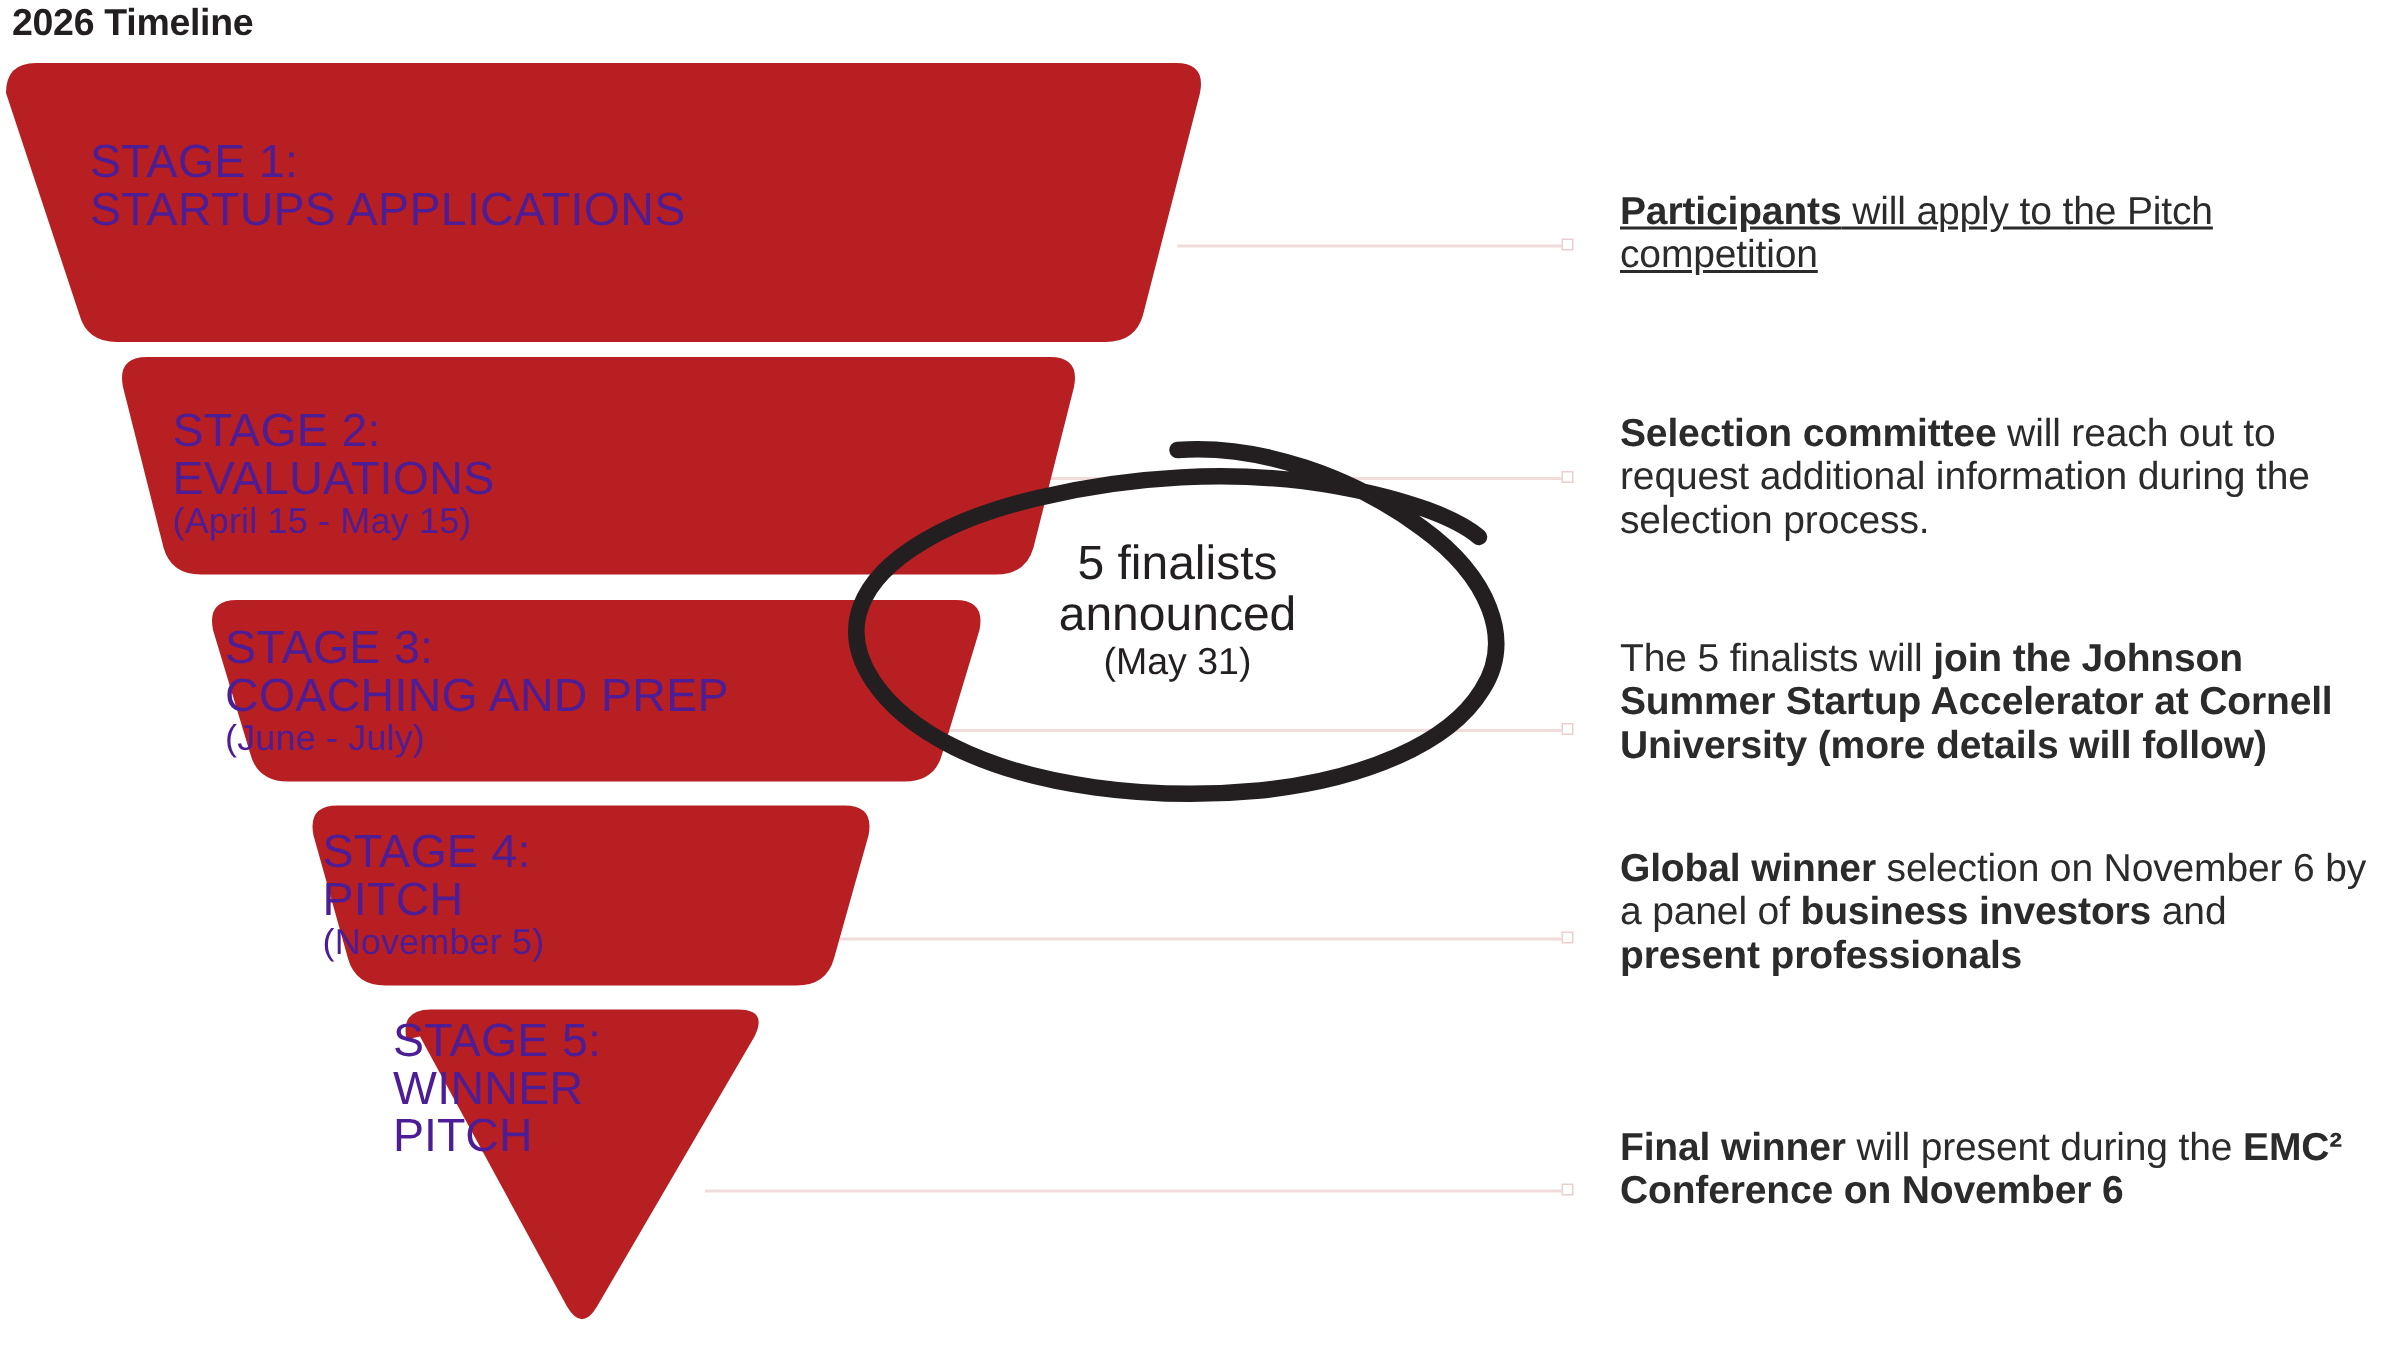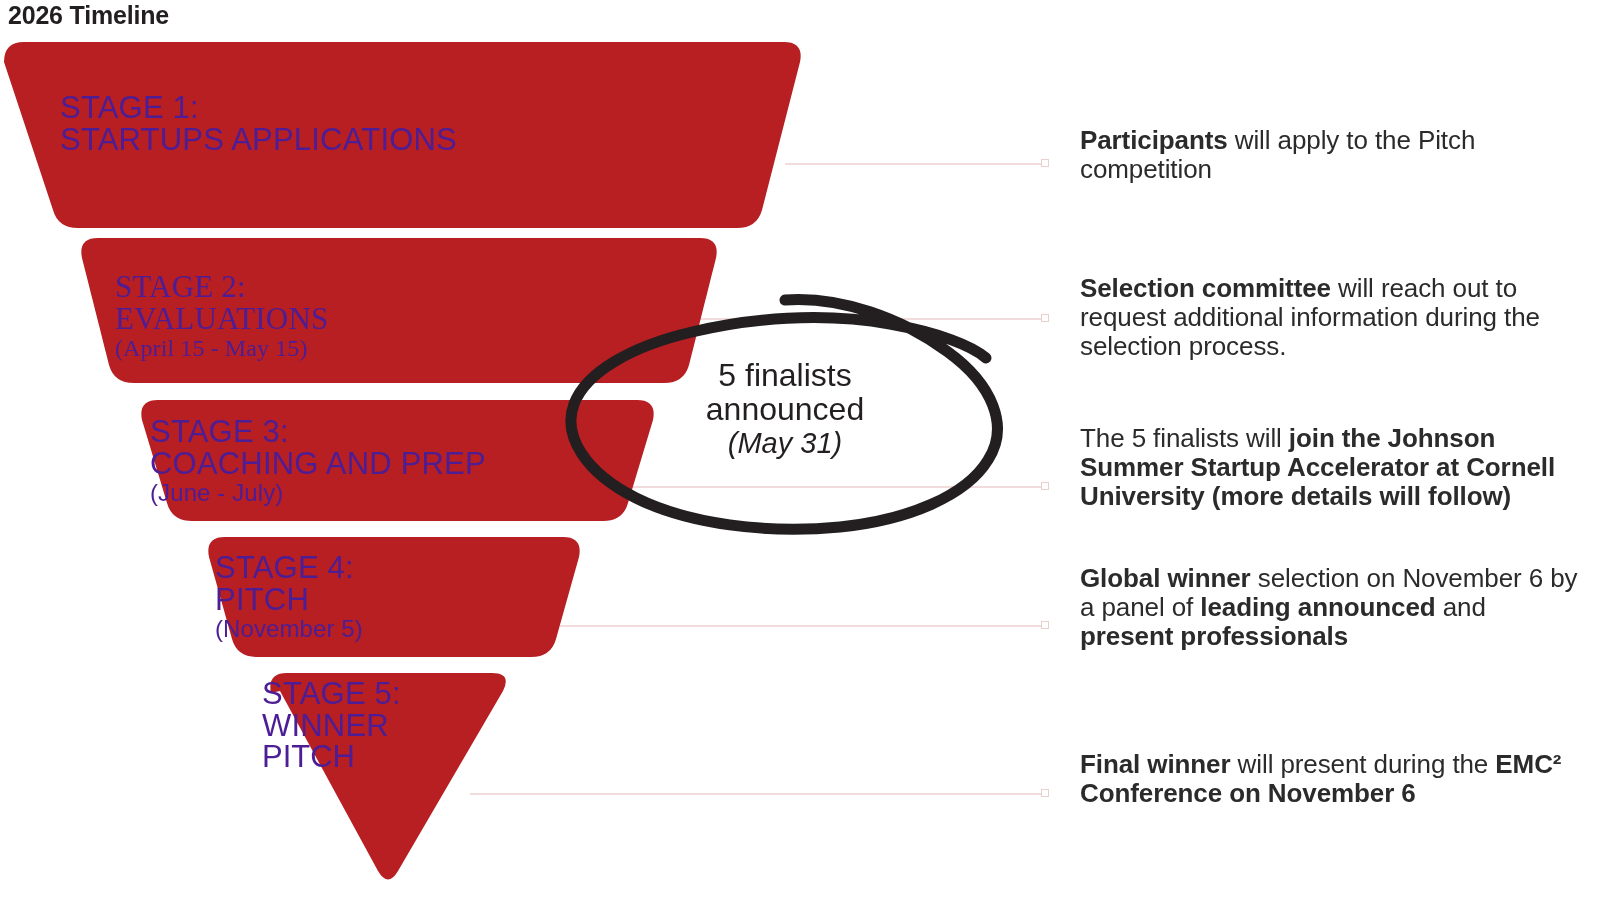--- a/index.html
+++ b/index.html
@@ -72,21 +72,21 @@
     letter-spacing: 0.2px;
   }
   .funnel-label .sub {
     display: block;
     font-size: 24px;
     margin-top: 2px;
     letter-spacing: 0.1px;
   }
 
   #lbl-s1 { left: 60px; top: 92px;  width: 740px; }
-  #lbl-s2 { left: 115px; top: 271px; width: 595px; font-family: Liberation Serif, serif; }
+  #lbl-s2 { left: 115px; top: 271px; width: 595px; }
   #lbl-s3 { left: 150px; top: 416px; width: 530px; }
   #lbl-s4 { left: 215px; top: 552px; width: 360px; }
   #lbl-s5 { left: 262px; top: 678px; width: 246px; }
   #lbl-s5 .l1, #lbl-s5 .l2, #lbl-s5 .l3, #lbl-s5 .l4 {
     display: block;
     font-size: 31px;
   }
 
   
   .connector {
@@ -107,21 +107,21 @@
   .note {
     position: absolute;
     left: 1080px;
     width: 500px;
     font-size: 26px;
     line-height: 29px;
     color: #2b2b2b;
     letter-spacing: -0.1px;
   }
   .note b { font-weight: bold; }
-  #note-1 { top: 126px; }
+  #note-1 { top: 126px; text-decoration: underline; }
   #note-2 { top: 274px; }
   #note-3 { top: 424px; }
   #note-4 { top: 564px; }
   #note-5 { top: 750px; }
 
   
   #annotation-group {
     position: absolute;
     left: 540px;
     top: 280px;
@@ -145,23 +145,22 @@
     color: #231f20;
     line-height: 1.07;
   }
   #annotation-text .a1,
   #annotation-text .a2 {
     display: block;
     font-size: 32px;
   }
   #annotation-text .a3 {
     display: block;
-    font-size: 29px;
+    font-size: 25px;
     margin-top: 2px;
-    font-style: italic;
   }
 </style>
 </head>
 <body>
 
 <div id="stage">
 
   <div id="page-title">2026 Timeline</div>
 
   <div>
@@ -244,16 +243,16 @@
     <div id="annotation-text">
       <span class="a1">5 finalists</span>
       <span class="a2">announced</span>
       <span class="a3">(May 31)</span>
     </div>
   </div>
 
   <div class="note" id="note-1"><b>Participants</b><span> will apply to the Pitch competition</span></div>
   <div class="note" id="note-2"><b>Selection committee</b><span> will reach out to request additional information during the selection process.</span></div>
   <div class="note" id="note-3"><span>The 5 finalists will </span><b>join the Johnson Summer Startup Accelerator at Cornell University (more details will follow)</b></div>
-  <div class="note" id="note-4"><b>Global winner</b><span> selection on November 6 by a panel of </span><b>leading announced</b><span> and </span><b>present professionals</b></div>
+  <div class="note" id="note-4"><b>Global winner</b><span> selection on November 6 by a panel of </span><b>business investors</b><span> and </span><b>present professionals</b></div>
   <div class="note" id="note-5"><b>Final winner</b><span> will present during the </span><b>EMC² Conference on November 6</b></div>
 
 </div>
 
 </body></html>

